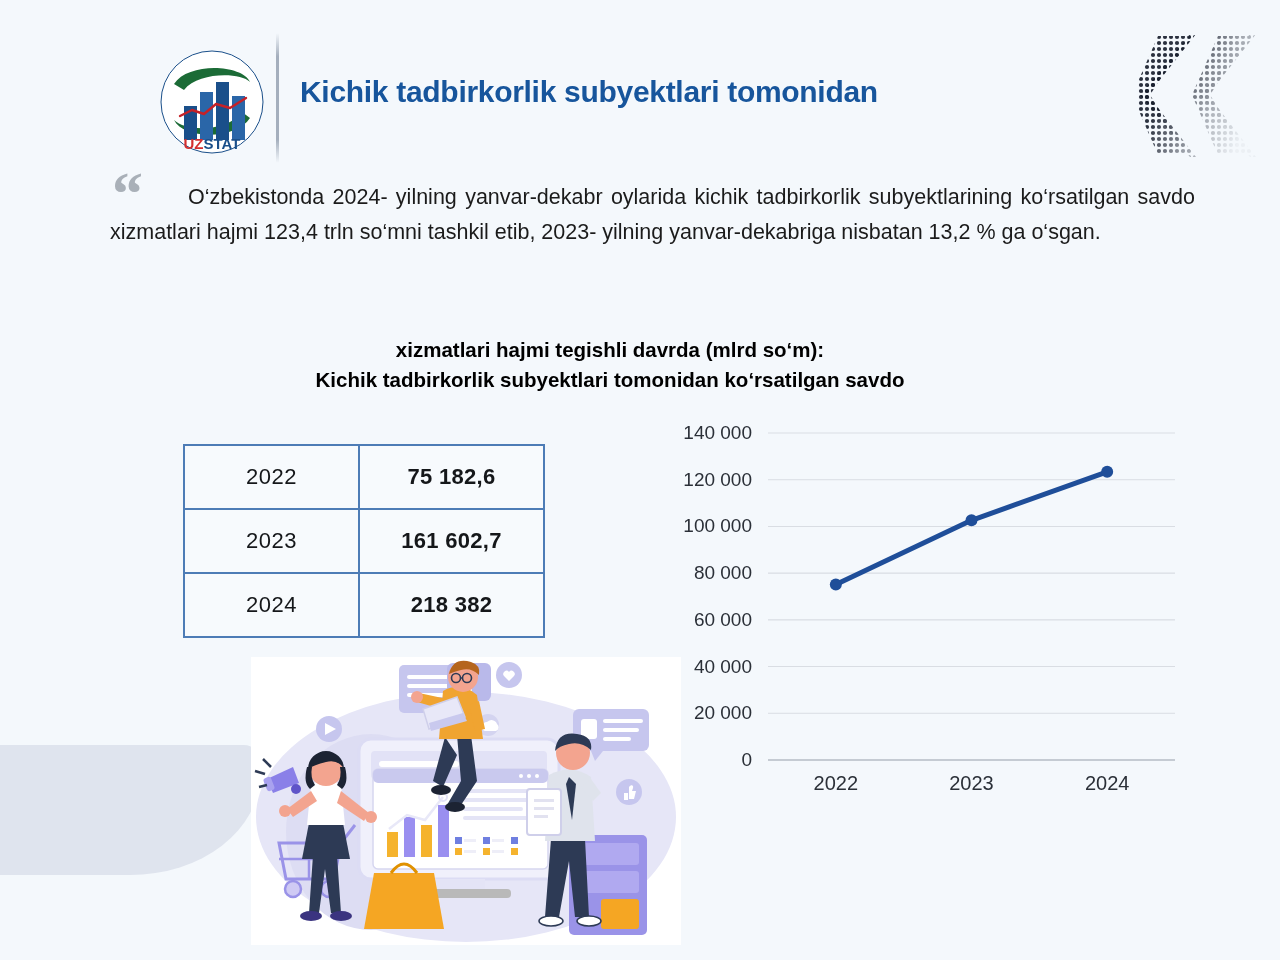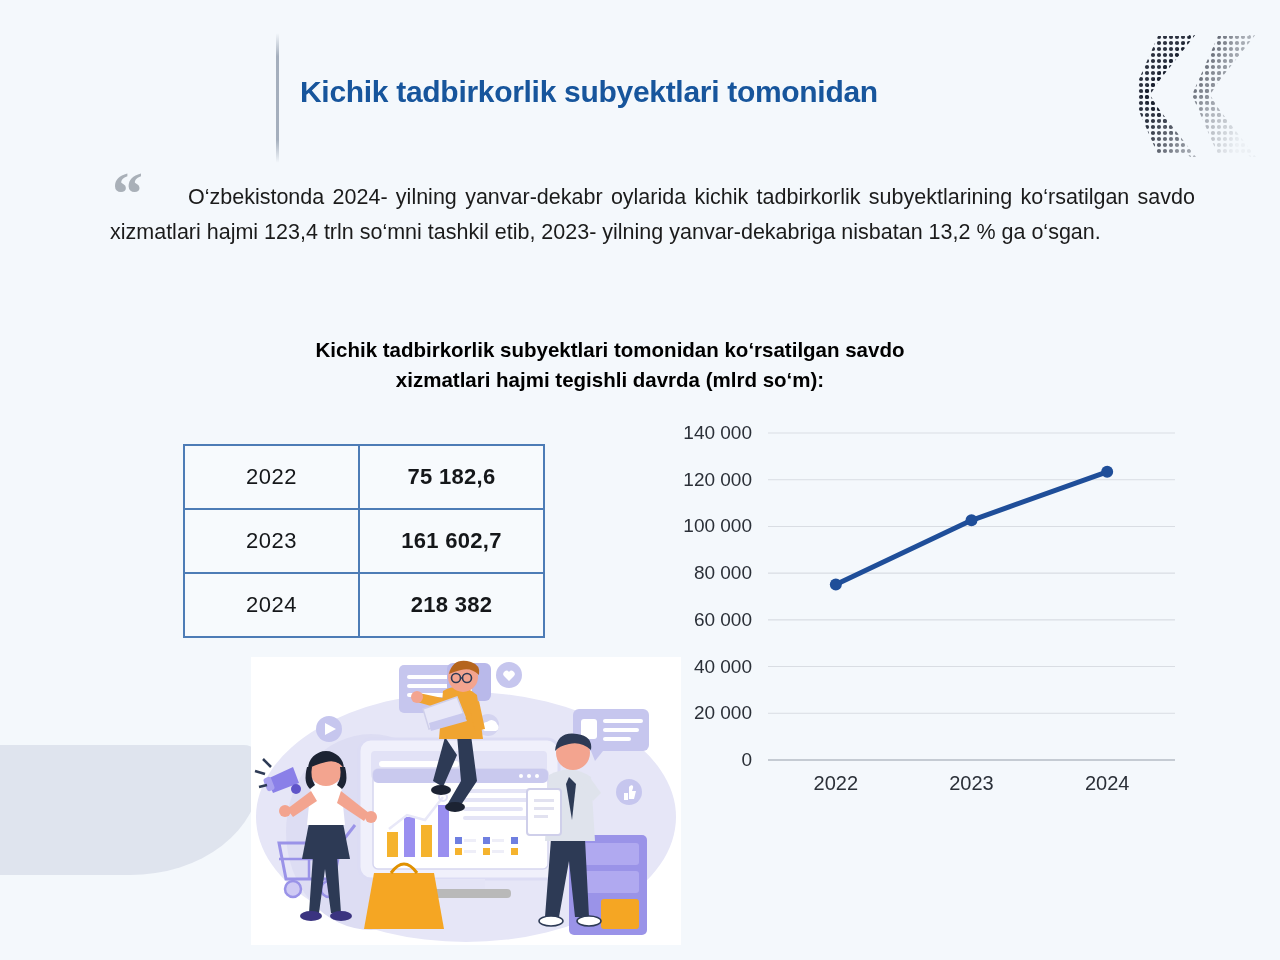--- a/index.html
+++ b/index.html
@@ -214,36 +214,54 @@
       <path d="M52 6 L58 6 L10 67 L58 129 L52 129 L2 67 Z" fill="url(#halftone)"></path>
       <path d="M112 6 L118 6 L70 67 L118 129 L112 129 L62 67 Z" fill="url(#halftone)"></path>
       <path d="M50 8 L12 67 L50 127 L20 127 L-6 67 L20 8 Z" fill="url(#halftone)" opacity="0.92"></path>
       <path d="M110 8 L72 67 L110 127 L80 127 L54 67 L80 8 Z" fill="url(#halftone)" opacity="0.92"></path>
     </g>
   </svg>
 </div>
 
 <div class="header">
 
+  <div class="logo-wrap">
+    <svg width="108" height="108" viewBox="0 0 108 108" xmlns="http://www.w3.org/2000/svg">
+      <circle cx="54" cy="54" r="51" fill="#ffffff" stroke="#1a4f8a" stroke-width="1"></circle>
+
+      <path d="M16 36 C30 14, 84 16, 92 34 C82 24, 40 24, 26 42 Z" fill="#1b6b36"></path>
+      <path d="M92 70 C78 92, 26 92, 16 72 C28 84, 70 84, 84 64 Z" fill="#1b6b36"></path>
+
+      <rect x="26" y="58" width="13" height="34" fill="#1a4f8a"></rect>
+      <rect x="42" y="44" width="13" height="48" fill="#2a66a8"></rect>
+      <rect x="58" y="34" width="13" height="58" fill="#1a4f8a"></rect>
+      <rect x="74" y="48" width="13" height="44" fill="#2a66a8"></rect>
+
+      <polyline points="22,68 34,62 46,66 58,56 72,60 88,50" fill="none" stroke="#c52127" stroke-width="2.4" stroke-linecap="round" stroke-linejoin="round"></polyline>
+      <text x="54" y="101" text-anchor="middle" font-family="Liberation Sans, sans-serif" font-size="15" font-weight="bold">
+        <tspan fill="#d32f2f">UZ</tspan><tspan fill="#1a4f8a">STAT</tspan>
+      </text>
+    </svg>
+  </div>
 
   <div class="header-divider"></div>
 
   <div class="title-block">
     <span class="title-line">Kichik tadbirkorlik subyektlari tomonidan</span>
   </div>
 </div>
 
 <div class="quote-section">
   <div class="quote-mark">“</div>
   <p class="quote-text">O‘zbekistonda 2024- yilning yanvar-dekabr oylarida kichik tadbirkorlik subyektlarining ko‘rsatilgan savdo xizmatlari hajmi 123,4 trln so‘mni tashkil etib, 2023- yilning yanvar-dekabriga nisbatan 13,2 % ga o‘sgan.</p>
 </div>
 
 <div class="chart-heading">
+  <span>xizmatlari hajmi tegishli davrda (mlrd so‘m):</span>
   <span>Kichik tadbirkorlik subyektlari tomonidan ko‘rsatilgan savdo</span>
-  <span>xizmatlari hajmi tegishli davrda (mlrd so‘m):</span>
 </div>
 
 <table class="data-table">
   <tbody>
     <tr>
       <td class="year-cell">2022</td>
       <td class="value-cell">75 182,6</td>
     </tr>
     <tr>
       <td class="year-cell">2023</td>

